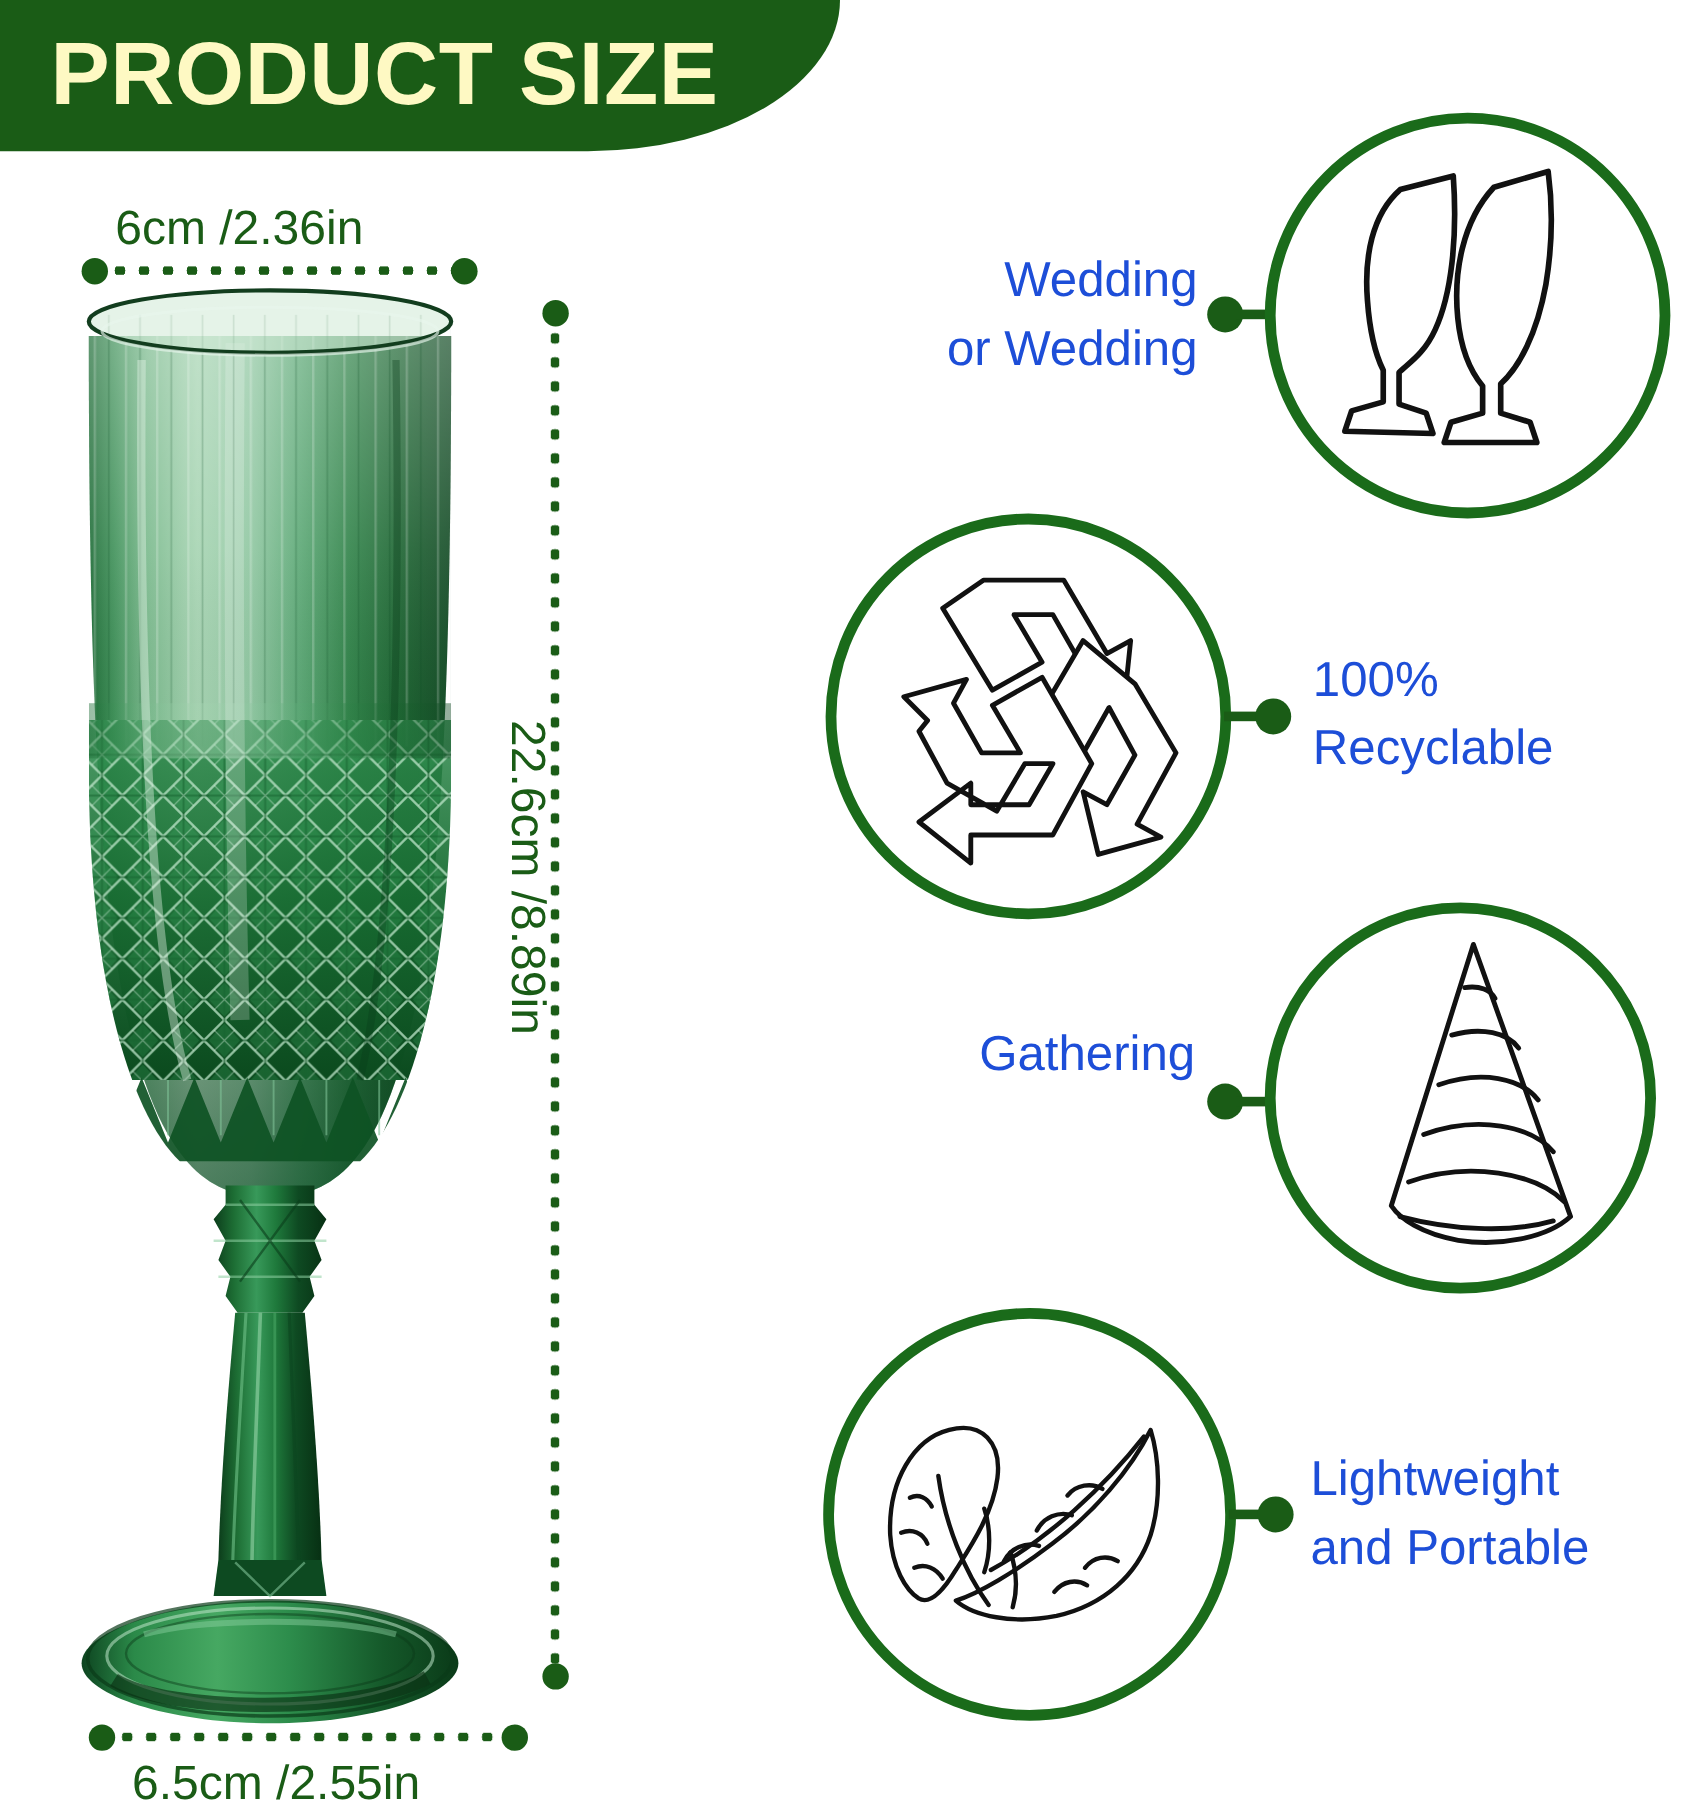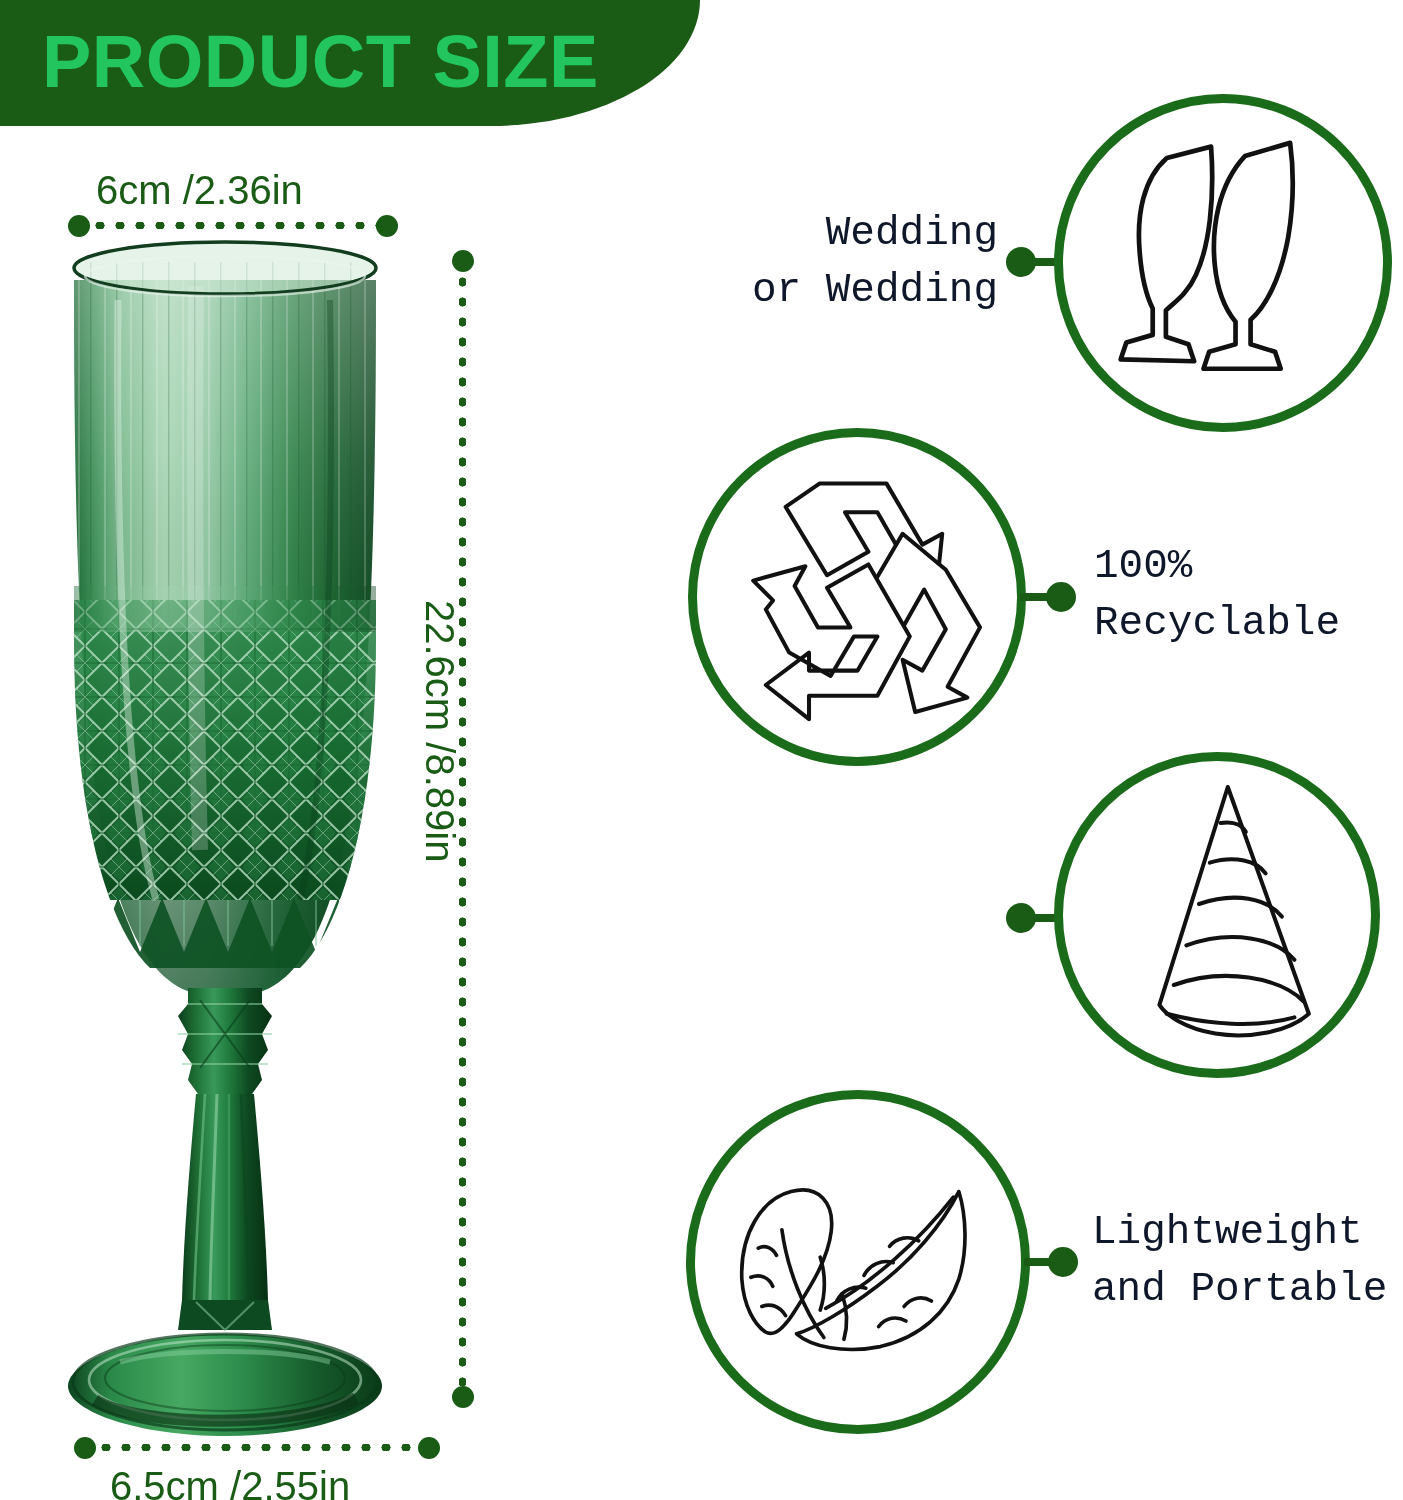--- a/index.html
+++ b/index.html
@@ -9,21 +9,21 @@
     font-family:"Liberation Sans", sans-serif;
   }
   
   #banner{
     position:absolute;left:0;top:0;width:700px;height:126px;
     background:#1a5c16;
     border-bottom-right-radius:210px 126px;
   }
   #banner-title{
     position:absolute;left:42px;top:14px;
-    font-size:74px;font-weight:bold;color:#22c55e;
+    font-size:74px;font-weight:bold;color:#fef9c3;
     letter-spacing:0.5px;line-height:96px;white-space:nowrap;
   }
 
   
   .dim-label{
     position:absolute;color:#1a5c16;font-size:40px;white-space:nowrap;
   }
   .dot{
     position:absolute;width:22px;height:22px;border-radius:50%;
     background:#1a5c16;
@@ -46,23 +46,22 @@
   
   #glass{position:absolute;left:0;top:0;width:470px;height:1500px;}
 
   
   .feature{position:absolute;}
   .fcircle{
     position:absolute;border:9px solid #1a6b1a;border-radius:50%;
     background:#ffffff;box-sizing:border-box;
   }
   .ftext{
-    position:absolute;color:#0f172a;font-size:41px;line-height:57px;
+    position:absolute;color:#1d4ed8;font-size:41px;line-height:57px;
     white-space:nowrap;
-    font-family:Liberation Mono, monospace;
   }
   .ftext.right-al{text-align:right;}
   .ftext.left-al{text-align:left;}
   .conn-line{position:absolute;background:#1a5c16;height:8px;}
   .conn-dot{
     position:absolute;width:30px;height:30px;border-radius:50%;
     background:#1a5c16;
   }
   .ficon{position:absolute;}
 </style>
@@ -285,20 +284,21 @@
   <div class="conn-line" style="left:1020px;top:593px;width:32px;"></div>
   <div class="conn-dot" style="left:1046px;top:582px;"></div>
   <div class="ftext left-al" style="left:1094px;top:538px;width:330px;">
     <div>100%</div>
     <div>Recyclable</div>
   </div>
 </div>
 
 <div class="feature">
   <div class="ftext right-al" style="left:636px;top:850px;width:360px;">
+    <div>Gathering</div>
   </div>
   <div class="conn-dot" style="left:1006px;top:903px;"></div>
   <div class="conn-line" style="left:1030px;top:914px;width:32px;"></div>
   <div class="fcircle" style="left:1054px;top:752px;width:326px;height:326px;">
     <svg class="ficon" viewBox="0 0 340 340" width="306" height="306" style="left:10px;top:8px;">
       <g fill="none" stroke="#111111" stroke-width="4.5" stroke-linejoin="round" stroke-linecap="round">
         <path d="M172 20 L262 272 C 240 292, 196 300, 158 294
                  C 124 288, 104 274, 96 262 Z"></path>
         <path d="M164 60 C 178 58, 188 62, 192 70"></path>
         <path d="M152 104 C 180 96, 204 102, 214 116"></path>

